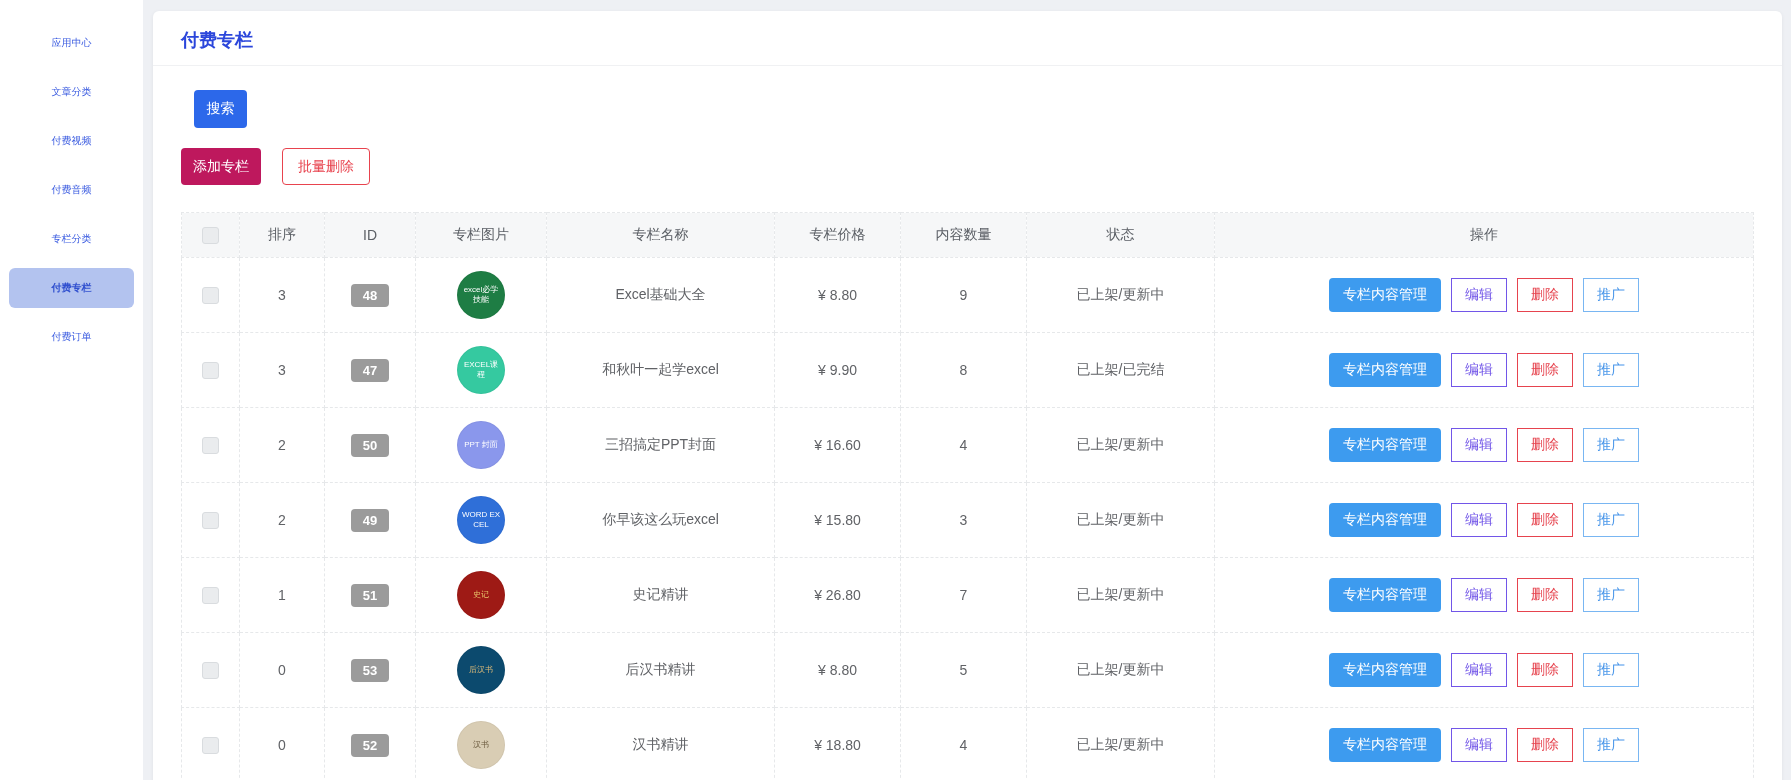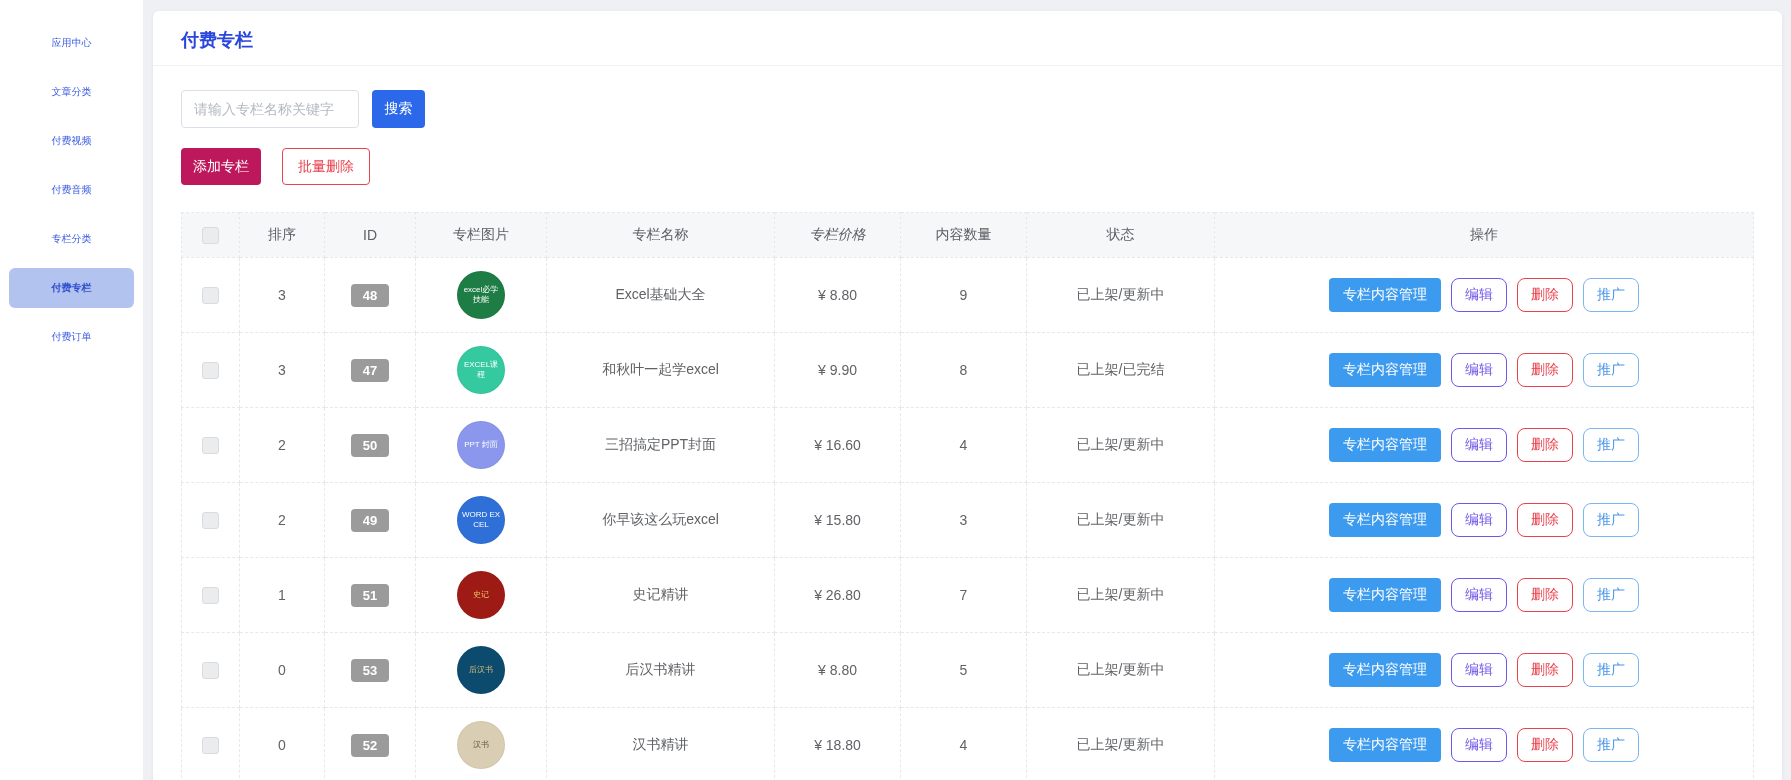--- a/index.html
+++ b/index.html
@@ -61,21 +61,21 @@
   }
   th:first-child, td:first-child { border-left:1px dashed #e6e8ea; }
   thead th { background:#f6f7f8; height:45px; color:#5c6066; border-top:1px dashed #e6e8ea; }
   tbody td { height:75px; background:#fff; color:#606266; }
 
   .col-check { width:58px; }
   .col-sort  { width:85px; }
   .col-id    { width:91px; }
   .col-img   { width:131px; }
   .col-name  { width:228px; }
-  .col-price { width:126px;font-style:italic; }
+  .col-price { width:126px; }
   .col-count { width:126px; }
   .col-status{ width:188px; }
 
   .checkbox {
     display:inline-block; width:17px; height:17px; border-radius:3px;
     background:#eaecee; border:1px solid #d9dcdf; cursor:pointer; vertical-align:middle;
   }
   .id-badge {
     display:inline-block; background:#9b9b9b; color:#fff; font-weight:bold;
     font-size:13px; padding:4px 10px; border-radius:4px; min-width:38px;
@@ -84,21 +84,21 @@
     width:48px; height:48px; border-radius:50%; margin:0 auto;
     display:flex; align-items:center; justify-content:center;
     font-size:8px; line-height:1.2; text-align:center; overflow:hidden;
     padding:3px; word-break:break-all; box-shadow:inset 0 0 0 1px rgba(0,0,0,.04);
   }
   .ops { display:flex; justify-content:center; align-items:center; gap:10px; }
   .btn-manage {
     background:#3d9bef; color:#fff; height:34px; padding:0 14px; border-radius:4px;
   }
   .btn-outline {
-    background:#fff; height:34px; padding:0 13px; border-radius:8px; cursor:pointer;
+    background:#fff; height:34px; padding:0 13px; border-radius:0; cursor:pointer;
     font-family:inherit; font-size:14px;
   }
   .btn-edit    { color:#7256e8; border:1px solid #7256e8; }
   .btn-delete  { color:#e6434e; border:1px solid #e6434e; }
   .btn-promote { color:#4a97ea; border:1px solid #79b6f2; }
 </style>
 </head>
 <body>
 
 <div class="layout">
@@ -114,21 +114,20 @@
   </nav>
 
   <main class="main">
     <section class="card">
 
       <div class="card-header">
         <span class="card-title">付费专栏</span>
       </div>
 
       <div class="search-row">
-        <input class="search-input" type="text" placeholder="请输入专栏名称关键字" style="">
         <button class="btn btn-search">搜索</button>
       </div>
 
       <div class="action-row">
         <button class="btn btn-add">添加专栏</button>
         <button class="btn btn-batch-delete">批量删除</button>
       </div>
 
       <table>
         <thead>

